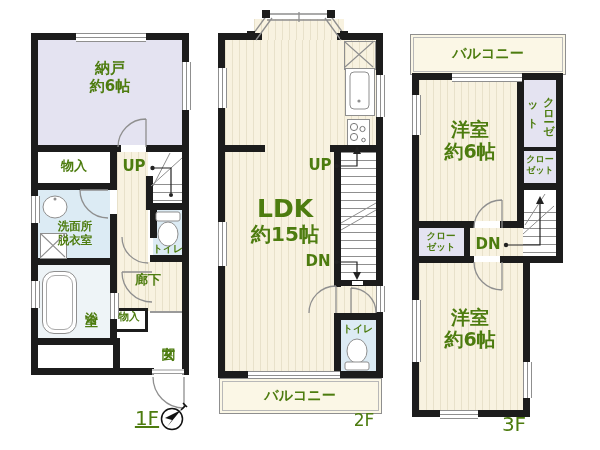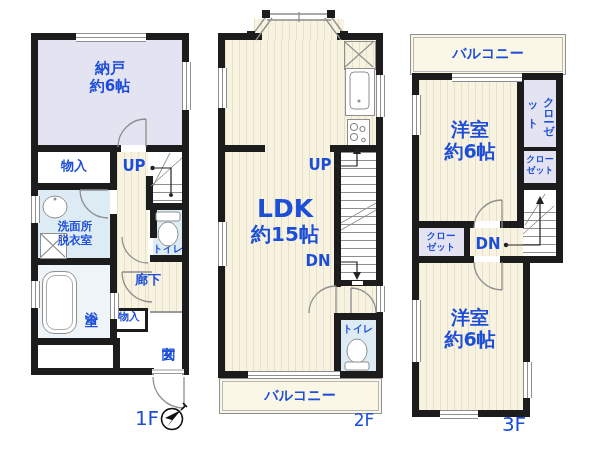--- a/index.html
+++ b/index.html
@@ -7,21 +7,21 @@
           font-family:"DejaVu Sans","Liberation Sans",sans-serif;}
   .w{position:absolute;background:var(--wall,#1c1c1c);}
   .rm{position:absolute;}
   .str{background-color:var(--flooring,#f8f2e0);
        background-image:repeating-linear-gradient(90deg,var(--flooring_stripe,#e8e1ca) 0,var(--flooring_stripe,#e8e1ca) 1px,transparent 1px,transparent 7px);}
   .lav{background:var(--storage_room,#e4e3f1);}
   .blu{background:var(--wet_area,#dcebf4);}
   .bathbg{background:var(--bath,#eef4f7);}
   .balc{position:absolute;background:var(--balcony,#fbf7e6);border:1px solid #8f8f8f;
         box-shadow:inset 0 0 0 2px var(--balcony,#fbf7e6),inset 0 0 0 3px #b8b8b8;}
-  .lbl{position:absolute;color:#1d4ed8;font-weight:600;text-align:center;white-space:pre-line;line-height:1.18;}
+  .lbl{position:absolute;color:#4d7c0f;font-weight:600;text-align:center;white-space:pre-line;line-height:1.18;}
   .vert{writing-mode:vertical-rl;letter-spacing:2px;}
   .vwrap{writing-mode:vertical-rl;letter-spacing:1px;line-height:16px;}
   .win{position:absolute;background:#fff;border-top:1px solid #8f8f8f;border-bottom:1px solid #8f8f8f;
        background-image:linear-gradient(#8f8f8f,#8f8f8f);background-size:100% 1px;background-position:center;background-repeat:no-repeat;}
   .winv{position:absolute;background:#fff;border-left:1px solid #8f8f8f;border-right:1px solid #8f8f8f;
        background-image:linear-gradient(#8f8f8f,#8f8f8f);background-size:1px 100%;background-position:center;background-repeat:no-repeat;}
   .stair{position:absolute;background-color:#fff;
        background-image:repeating-linear-gradient(180deg,#8f8f8f 0,#8f8f8f 1px,transparent 1px,transparent 8px);}
   .fx{position:absolute;background:#fff;border:1px solid #8f8f8f;}
   .box{position:absolute;background:#fff;border:3px solid var(--wall,#1c1c1c);}
@@ -79,21 +79,21 @@
 約6帖</div>
     <div class="lbl" style="left:46px;top:158px;width:56px;font-size:13px;">物入</div>
     <div class="lbl" style="left:117px;top:158px;width:34px;font-size:15px;">UP</div>
     <div class="lbl" style="left:44px;top:220px;width:62px;font-size:11.5px;">洗面所
 脱衣室</div>
     <div class="lbl" style="left:150px;top:243px;width:36px;font-size:10px;">トイレ</div>
     <div class="lbl vert" style="left:82px;top:281px;width:17px;height:44px;font-size:13px;">浴室</div>
     <div class="lbl" style="left:128px;top:272px;width:40px;font-size:13px;">廊下</div>
     <div class="lbl" style="left:113px;top:310px;width:32px;font-size:10.5px;">物入</div>
     <div class="lbl vert" style="left:159px;top:318px;width:17px;height:40px;font-size:13px;">玄関</div>
-    <div class="lbl" style="left:131px;top:407px;width:32px;font-size:20px;font-weight:500;">1F</div>
+    <div class="lbl" style="left:131px;top:407px;width:32px;font-size:20px;font-weight:500;text-decoration:underline;">1F</div>
   </div>
 
   <div>
 
     <div class="rm str" style="left:225px;top:40px;width:151px;height:331px;"></div>
     <div class="rm str" style="left:254px;top:19px;width:90px;height:21px;"></div>
     <div class="rm blu" style="left:341px;top:320px;width:35px;height:51px;"></div>
     <div class="stair" style="left:341px;top:152px;width:35px;height:128px;"></div>
     <div class="rm str" style="left:344px;top:41px;width:30px;height:27px;border:1px solid #8f8f8f;"></div>
     <div class="fx" style="left:345px;top:68px;width:28px;height:46px;"></div>

